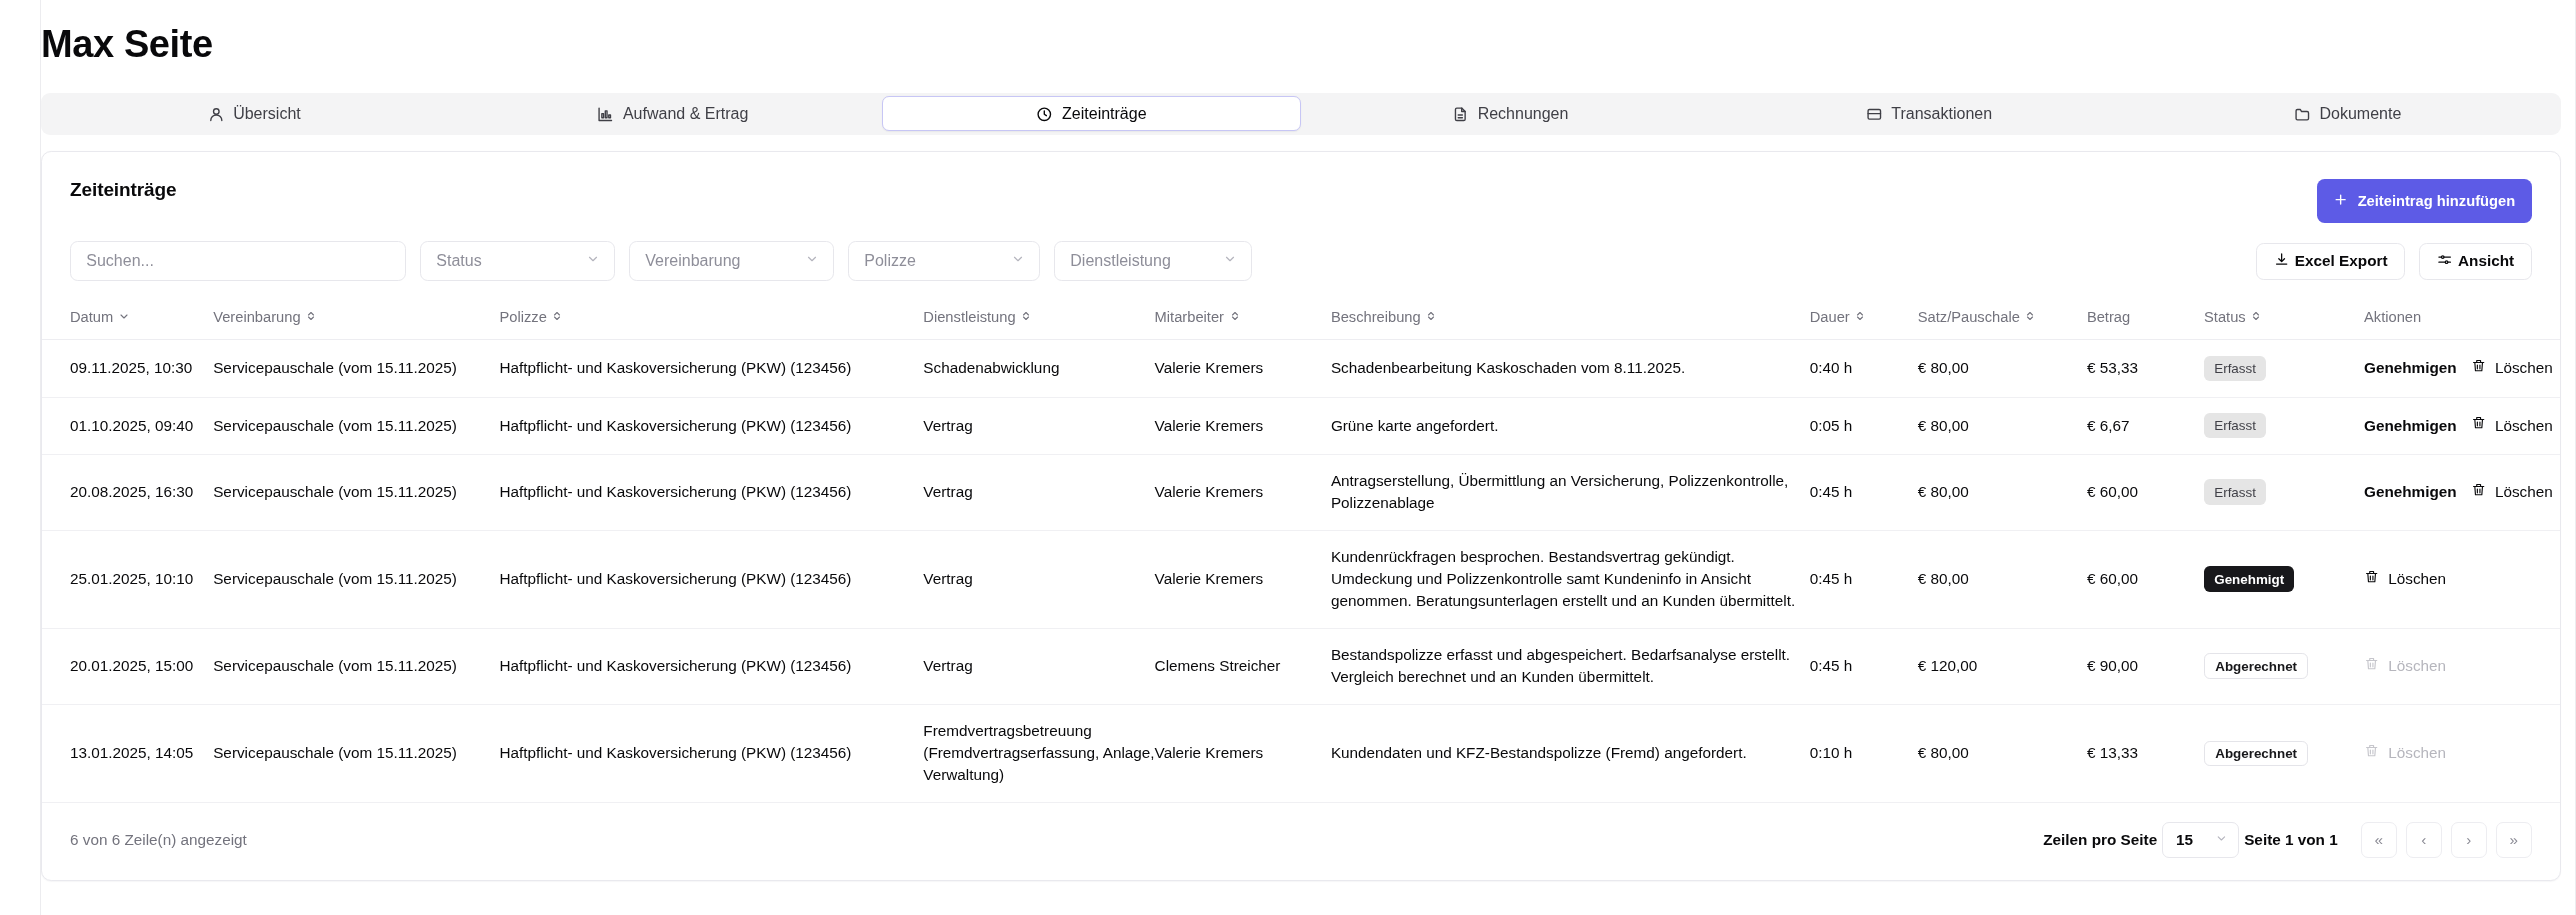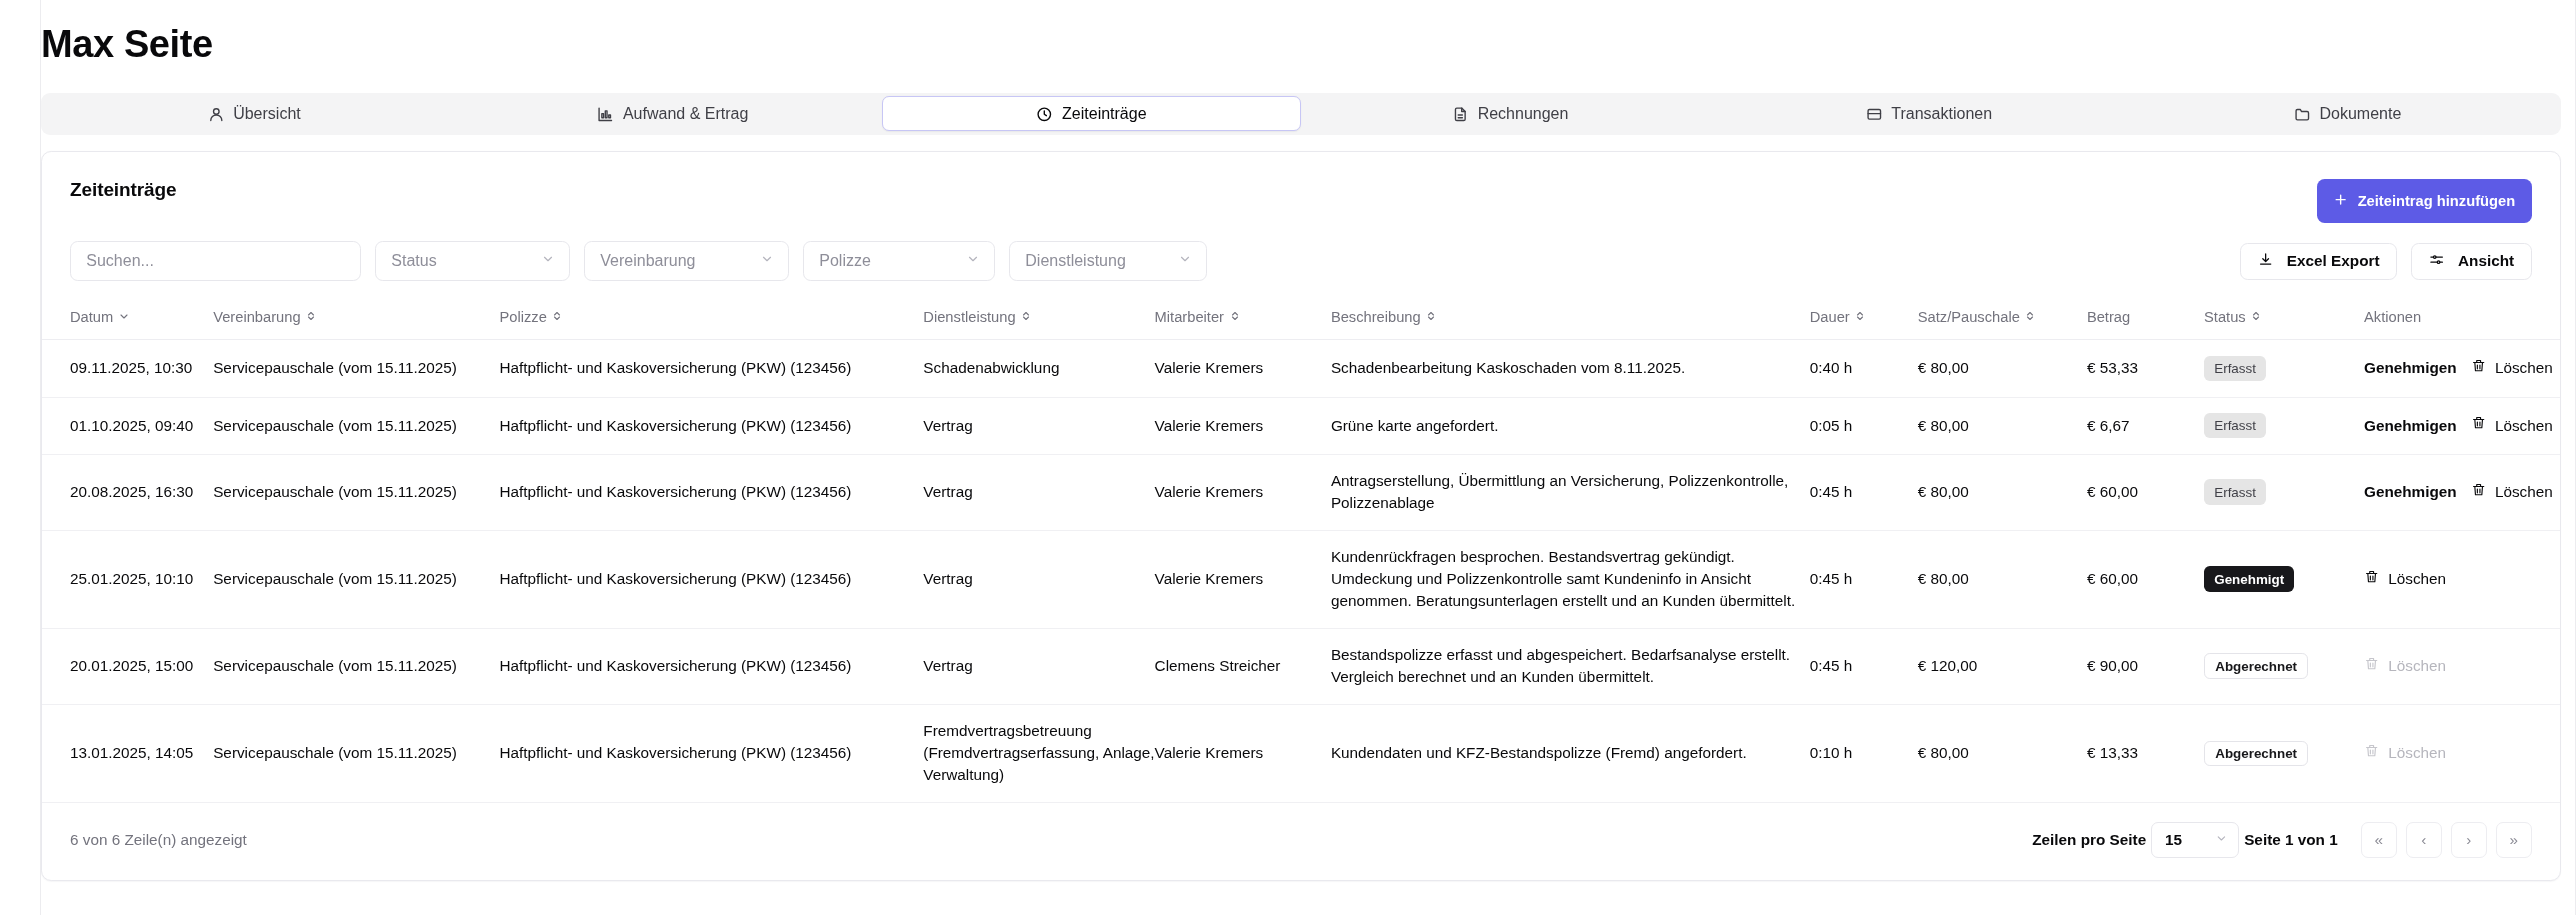--- a/index.html
+++ b/index.html
@@ -113,21 +113,21 @@
   }
 
   .toolbar {
     display: flex;
     align-items: center;
     justify-content: space-between;
     padding: 18px 28px 0 28px;
   }
   .filters { display: flex; gap: 14px; align-items: center; }
   .input-search {
-    width: 291px;
+    width: 336px;
     height: 40px;
     border: 0.6px solid #e7e7ec;
     border-radius: 7.7px;
     background: #fff;
     font-size: 16px;
     color: #09090b;
     padding: 0 15.3px;
     font-family: "Liberation Sans", sans-serif;
   }
   .input-search::placeholder { color: #8e8e99; }
@@ -149,21 +149,21 @@
   .sel-status { width: 195px; }
   .sel-vereinbarung { width: 205px; }
   .sel-polizze { width: 192px; }
   .sel-dienstleistung { width: 198px; }
   .chev { color: #b4b4bd; flex: none; }
 
   .tool-right { display: flex; gap: 14px; align-items: center; }
   .btn-ghost {
     display: inline-flex;
     align-items: center;
-    gap: 14px;
+    gap: 6px;
     height: 37px;
     padding: 0 16.6px;
     border: 0.6px solid #e7e7ec;
     border-radius: 7.7px;
     background: #fff;
     font-size: 15.3px;
     font-weight: 600;
     color: #09090b;
     cursor: pointer;
     white-space: nowrap;
@@ -250,21 +250,21 @@
   .tfoot {
     display: flex;
     align-items: center;
     justify-content: space-between;
     padding: 19px 28px 22px 28px;
   }
   .rowcount { font-size: 15.3px; color: #73737d; }
   .pager { display: flex; align-items: center; gap: 5px; }
   .pg-label { font-size: 15.3px; font-weight: 600; color: #09090b; white-space: nowrap; }
   .pg-select {
-    width: 88px; height: 36px;
+    width: 77px; height: 36px;
     border: 0.6px solid #e7e7ec;
     border-radius: 7px;
     background: #fff;
     display: flex; align-items: center; justify-content: space-between;
     padding: 0 10.2px 0 12.8px;
     font-size: 15.3px; color: #09090b; font-weight: 600;
     cursor: pointer;
   }
   .pg-nav { display: flex; gap: 9px; margin-left: 18px; }
   .pg-btn {

